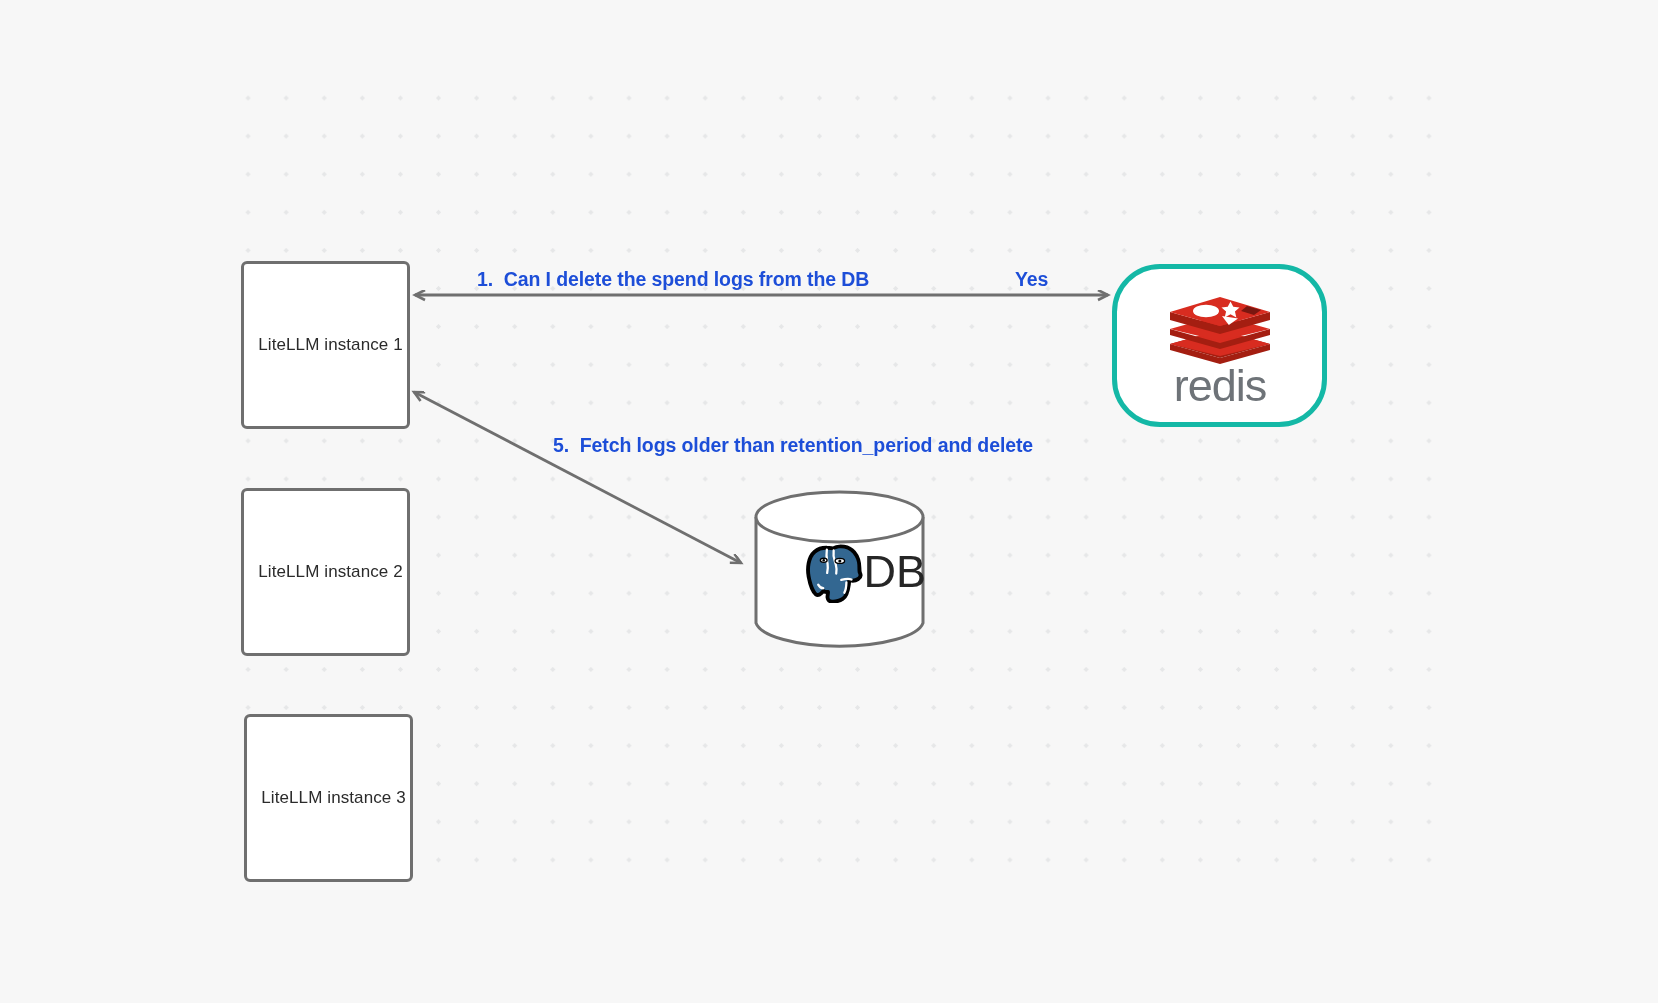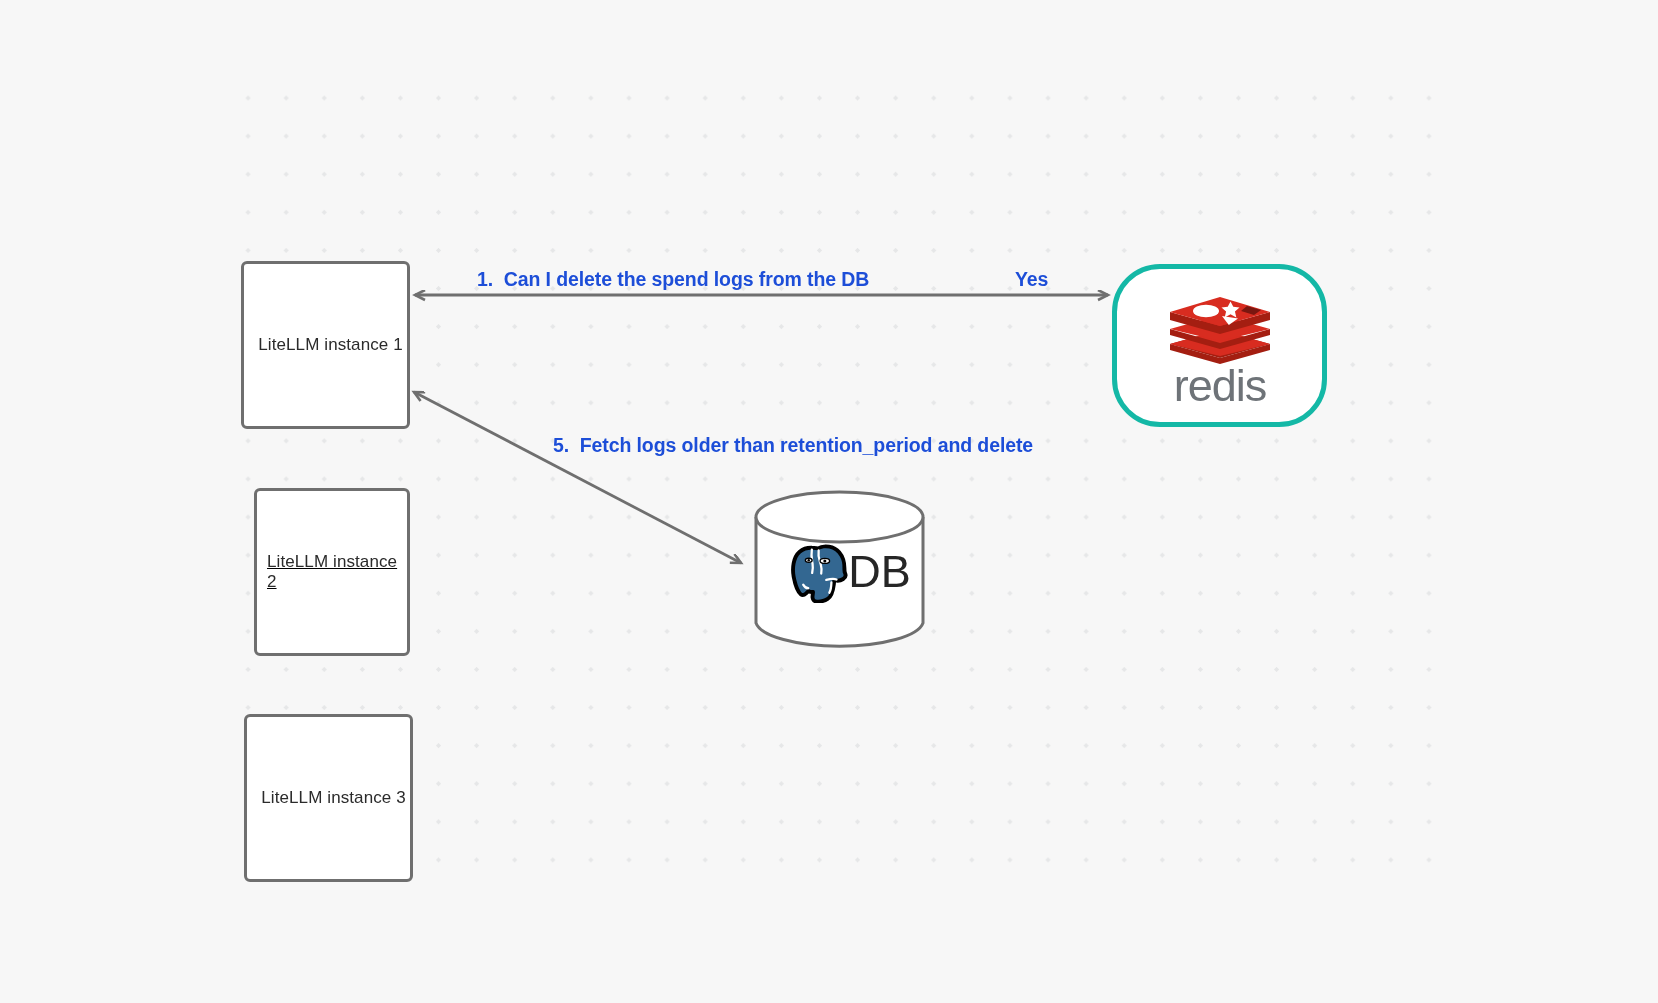--- a/index.html
+++ b/index.html
@@ -49,21 +49,21 @@
     justify-content: center;
     padding-left: 10px;
   }
   .node-label {
     font-size: 17px;
     color: #2b2b2b;
     font-family: "Liberation Sans", sans-serif;
     letter-spacing: 0.1px;
   }
   #node-litellm-1 { left: 241px; top: 261px; width: 169px; height: 168px; }
-  #node-litellm-2 { left: 254px; top: 488px; width: 156px; height: 168px; text-decoration: underline; }
+  #node-litellm-2 { left: 241px; top: 488px; width: 169px; height: 168px; }
   #node-litellm-3 { left: 244px; top: 714px; width: 169px; height: 168px; }
 
   #node-redis {
     position: absolute;
     left: 1112px;
     top: 264px;
     width: 215px;
     height: 163px;
     background: #ffffff;
     border: 5px solid #14b8a6;
@@ -86,27 +86,27 @@
 
   #node-db {
     position: absolute;
     left: 753px;
     top: 490px;
     width: 173px;
     height: 160px;
   }
   #db-inner-content {
     position: absolute;
-    left: 8px;
+    left: 0;
     top: 0;
     width: 173px;
     height: 160px;
     display: flex;
     align-items: center;
-    justify-content: center;
+    justify-content: flex-end;
     gap: 0;
     pointer-events: none;
   }
   #pg-elephant { width: 66px; height: 66px; display:block; }
   #db-text {
     font-size: 45px;
     font-weight: 400;
     color: #262626;
     font-family: "Liberation Sans", sans-serif;
     line-height: 1;

